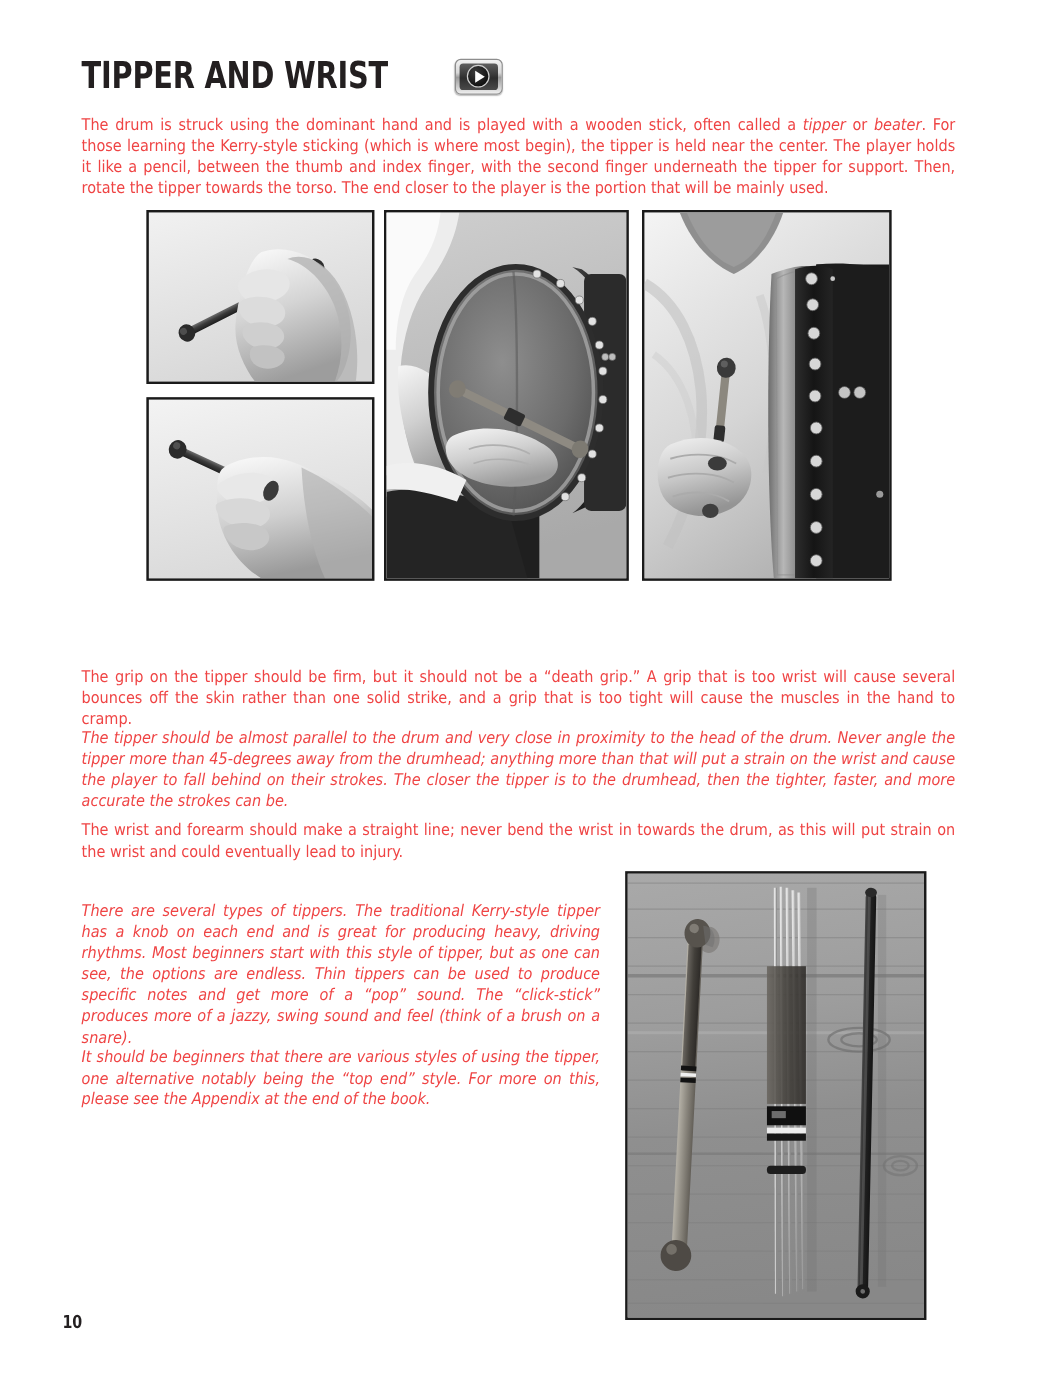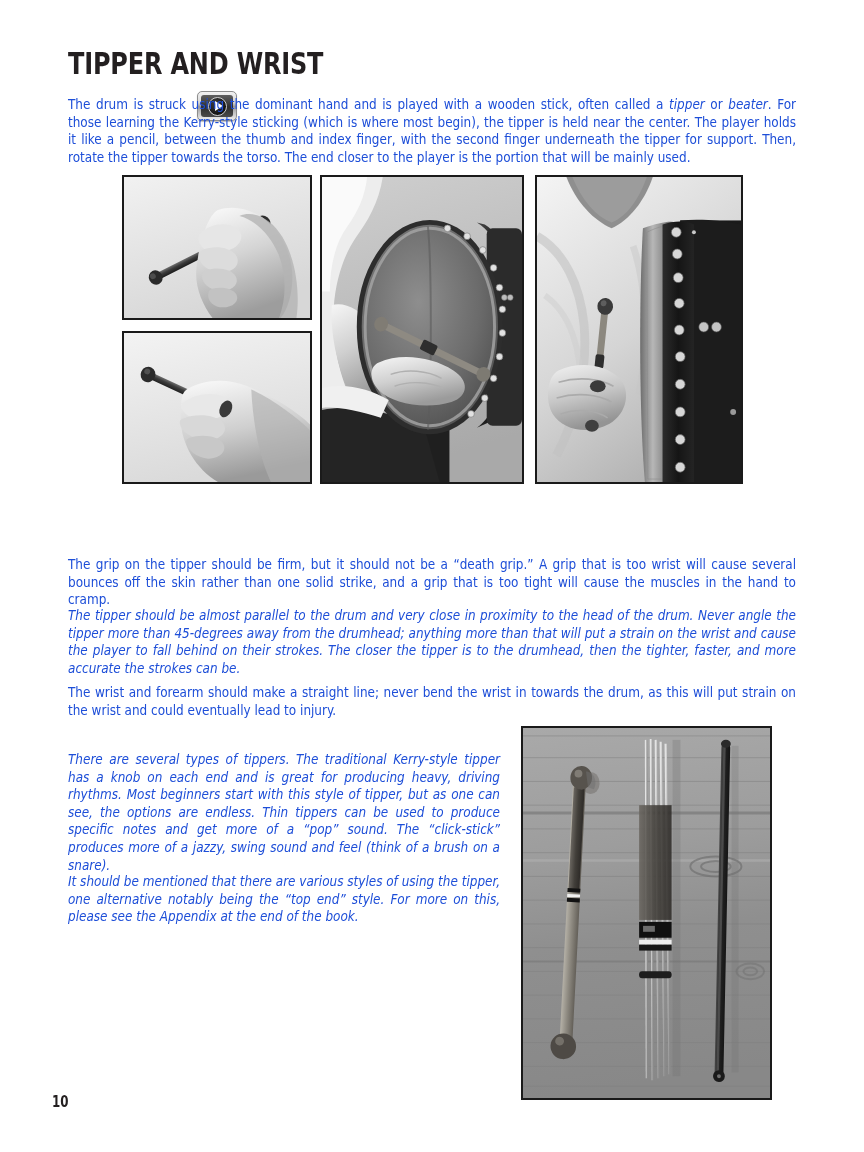--- a/index.html
+++ b/index.html
@@ -16,21 +16,20 @@
     overflow: hidden;
   }
 
   
   .title-row {
     position: absolute;
     left: 68px; top: 48px;
     display: flex;
     align-items: center;
     gap: 12px;
-    flex-direction: column;
   }
   .title-text {
     font-family: "Liberation Sans Narrow", "DejaVu Sans Condensed", "Liberation Sans", sans-serif;
     font-weight: bold;
     font-size: 31px;
     letter-spacing: -0.2px;
     color: #231f20;
     line-height: 1;
     transform: scaleX(0.86);
     transform-origin: left center;
@@ -69,21 +68,21 @@
   }
 
   
   .body-col {
     position: absolute;
     left: 68px;
     width: 728px;
     font-family: "Liberation Sans Narrow", "DejaVu Sans Condensed", "Liberation Sans", sans-serif;
     font-size: 13.4px;
     line-height: 17.6px;
-    color: #1d4ed8;
+    color: #ef4444;
     text-align: justify;
     text-justify: inter-word;
   }
   .body-col.narrow { width: 432px; font-style: italic; }
   .body-col em { font-style: italic; }
 
   .p-intro  { top: 96px; }
   .p-move   { top: 503px; }
   .p-grip   { top: 556px; }
   .p-angle  { top: 607px; font-style: italic; }
@@ -351,21 +350,21 @@
       <path d="M24 240 C42 234 60 236 72 244" stroke="#ababab" stroke-width="1.6" fill="none"></path>
       <ellipse cx="62" cy="212" rx="8" ry="6" fill="#3b3b3b"></ellipse>
       <ellipse cx="56" cy="252" rx="7" ry="6" fill="#3f3f3f"></ellipse>
     </svg>
   </div>
 
   <div class="body-col p-grip">The grip on the tipper should be firm, but it should not be a “death grip.” A grip that is too wrist will cause several bounces off the skin rather than one solid strike, and a grip that is too tight will cause the muscles in the hand to cramp.</div>
   <div class="body-col p-angle">The tipper should be almost parallel to the drum and very close in proximity to the head of the drum. Never angle the tipper more than 45-degrees away from the drumhead; anything more than that will put a strain on the wrist and cause the player to fall behind on their strokes. The closer the tipper is to the drumhead, then the tighter, faster, and more accurate the strokes can be.</div>
   <div class="body-col p-wrist">The wrist and forearm should make a straight line; never bend the wrist in towards the drum, as this will put strain on the wrist and could eventually lead to injury.</div>
   <div class="body-col narrow p-types">There are several types of tippers. The traditional Kerry-style tipper has a knob on each end and is great for producing heavy, driving rhythms. Most beginners start with this style of tipper, but as one can see, the options are endless. Thin tippers can be used to produce specific notes and get more of a “pop” sound. The “click-stick” produces more of a jazzy, swing sound and feel (think of a brush on a snare).</div>
-  <div class="body-col narrow p-styles">It should be mentioned that there are various styles of using the tipper, one alternative notably being the “top end” style. For more on this, please see the Appendix at the end of the book.</div>
+  <div class="body-col narrow p-styles">It should be beginners that there are various styles of using the tipper, one alternative notably being the “top end” style. For more on this, please see the Appendix at the end of the book.</div>
 
   <div class="photo ph-tippers">
     <svg viewBox="0 0 251 374" preserveAspectRatio="none">
       <defs>
         <linearGradient id="woodBg" x1="0" y1="0" x2="0.1" y2="1">
           <stop offset="0" stop-color="#a9a9a9"></stop>
             <stop offset="0.35" stop-color="#9d9d9d"></stop>
             <stop offset="0.6" stop-color="#8f8f8f"></stop>
             <stop offset="1" stop-color="#888888"></stop>
         </linearGradient>

